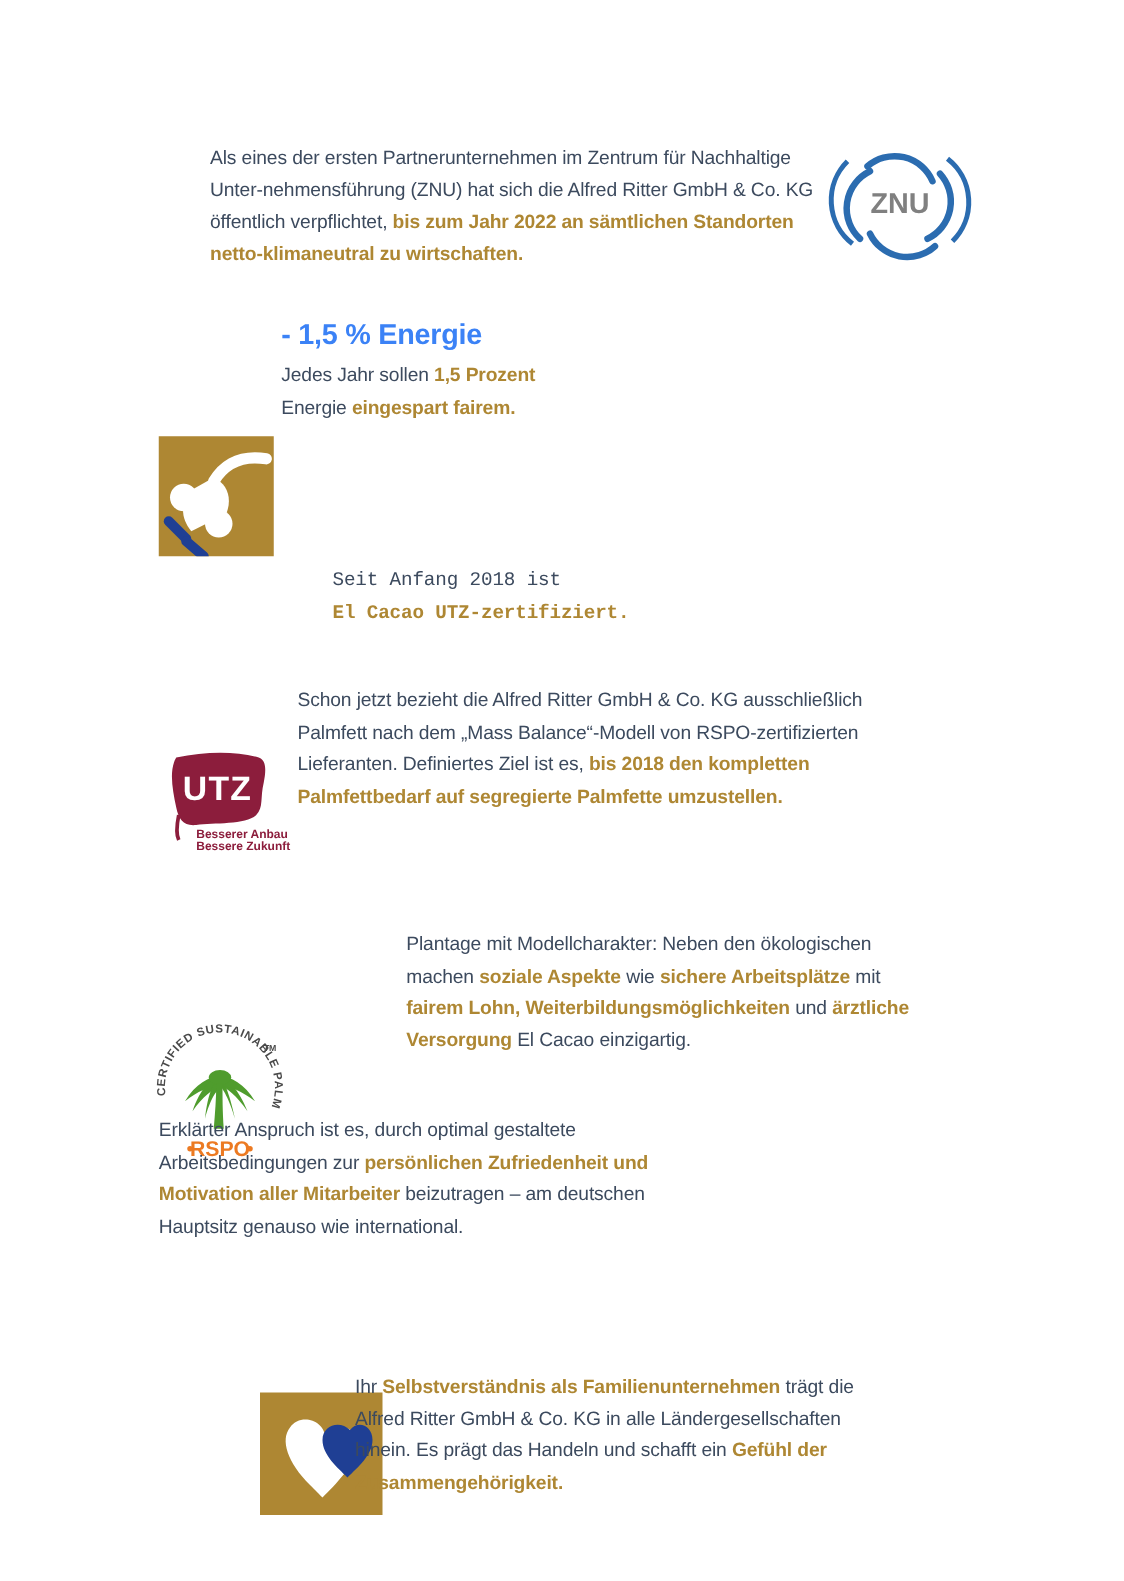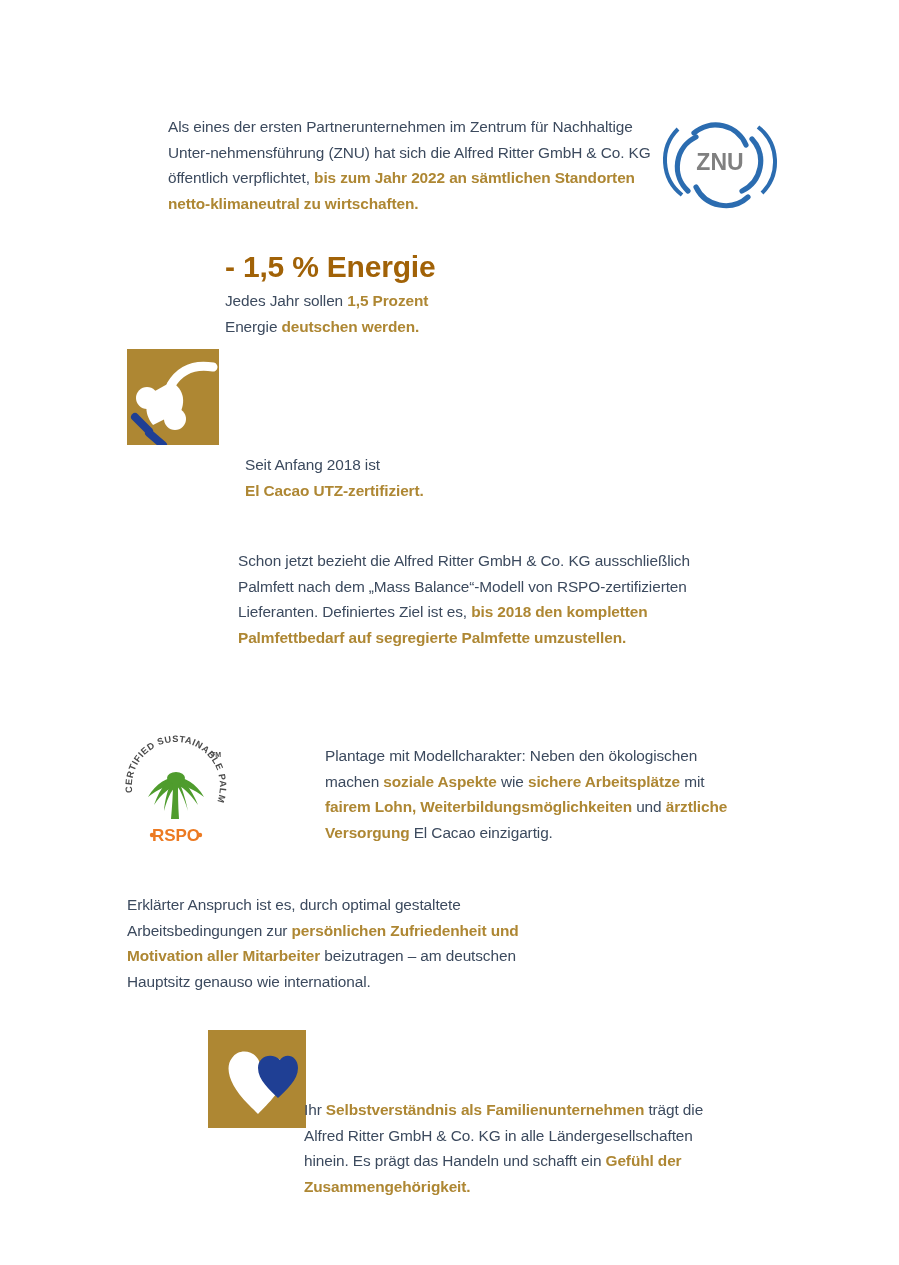--- a/index.html
+++ b/index.html
@@ -23,23 +23,23 @@
     font-size: 15.4px;
     line-height: 25.6px;
     color: #3c4a5e;
     letter-spacing: -0.1px;
   }
   .para b, .hl {
     color: #ae8733;
     font-weight: bold;
   }
   .heading-blue {
-    color: #a16207;
+    color: #3b82f6;
     font-weight: bold;
-    font-size: 30px;
+    font-size: 23px;
     line-height: 30px;
     letter-spacing: -0.2px;
   }
 
   
   .tile {
     position: relative;
     background: #ae8733;
     overflow: hidden;
   }
@@ -98,26 +98,36 @@
       <g stroke="#1f3f94" stroke-width="8" stroke-linecap="round">
         <line x1="8" y1="68" x2="22" y2="82"></line>
         <line x1="22" y1="84" x2="36" y2="96"></line>
       </g>
     </svg>
   </div>
 
   <div class="block" style="left:225px; top:252px; width:240px;">
     <div class="heading-blue">- 1,5 % Energie</div>
     <p class="para" style="margin:6px 0 0 0;">
-      <span>Jedes Jahr sollen </span><b>1,5 Prozent</b><span> Energie </span><b>deutschen werden.</b>
+      <span>Jedes Jahr sollen </span><b>1,5 Prozent</b><span> Energie </span><b>eingespart fairem.</b>
     </p>
   </div>
 
+  <div class="block utz" style="left:131px; top:408px;">
+    <svg width="86" height="84" viewBox="0 0 86 84">
+      <path d="M10,6 C34,1 58,1 76,6 C82,8 82,16 80,26 C77,38 80,46 74,52
+               C66,60 40,58 26,60 C16,61 12,56 10,46 C7,32 4,16 10,6 Z" fill="#8c1d3c"></path>
+      <path d="M12,52 C10,62 10,68 12,72" fill="none" stroke="#8c1d3c" stroke-width="3"></path>
+      <text x="43" y="40" font-family="Liberation Sans, sans-serif" font-size="27" font-weight="bold" fill="#ffffff" text-anchor="middle" letter-spacing="1">UTZ</text>
+      <text x="26" y="70" font-family="Liberation Sans, sans-serif" font-size="9.6" font-weight="bold" fill="#8c1d3c">Besserer Anbau</text>
+      <text x="26" y="80" font-family="Liberation Sans, sans-serif" font-size="9.6" font-weight="bold" fill="#8c1d3c">Bessere Zukunft</text>
+    </svg>
+  </div>
 
-  <div class="block" style="left:245px; top:452px; width:330px;">
+  <div class="block" style="left:266px; top:452px; width:330px;font-family:Liberation Mono, monospace;">
     <p class="para" style="margin:0;">
       <span>Seit Anfang 2018 ist</span><br><b>El Cacao UTZ-zertifiziert.</b>
     </p>
   </div>
 
   <div class="block rspo" style="left:124px; top:545px;">
     <svg width="104" height="114" viewBox="0 0 104 114">
       <defs>
         <path id="rspoArc" d="M10,62 A44,44 0 1 1 94,62"></path>
       </defs>
@@ -162,19 +172,19 @@
       <span>Plantage mit Modellcharakter: Neben den ökologischen machen </span><b>soziale Aspekte</b><span> wie </span><b>sichere Arbeitsplätze</b><span> mit </span><b>fairem Lohn, Weiterbildungsmöglichkeiten</b><span> und </span><b>ärztliche Versorgung</b><span> El Cacao einzigartig.</span>
     </p>
   </div>
 
   <div class="block" style="left:127px; top:892px; width:448px;">
     <p class="para" style="margin:0;">
       <span>Erklärter Anspruch ist es, durch optimal gestaltete Arbeitsbedingungen zur </span><b>persönlichen Zufriedenheit und Motivation aller Mitarbeiter</b><span> beizutragen – am deutschen Hauptsitz genauso wie international.</span>
     </p>
   </div>
 
-  <div class="block" style="left:284px; top:1097px; width:420px;margin-left:20px;">
+  <div class="block" style="left:284px; top:1097px; width:420px;">
     <p class="para" style="margin:0;">
       <span>Ihr </span><b>Selbstverständnis als Familienunternehmen</b><span> trägt die Alfred Ritter GmbH &amp; Co. KG in alle Ländergesellschaften hinein. Es prägt das Handeln und schafft ein </span><b>Gefühl der Zusammengehörigkeit.</b>
     </p>
   </div>
 
 </div>
 
 </body></html>

